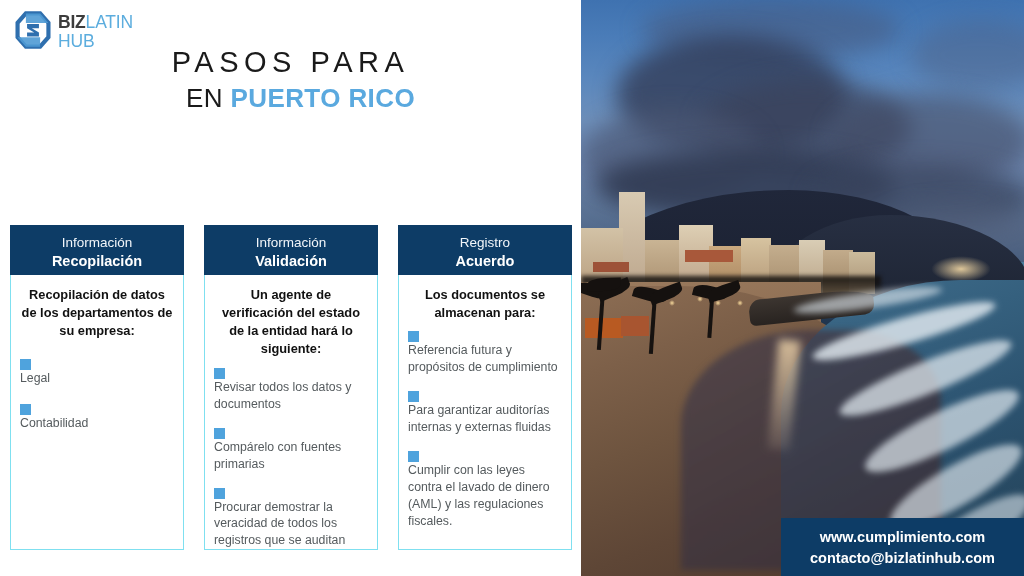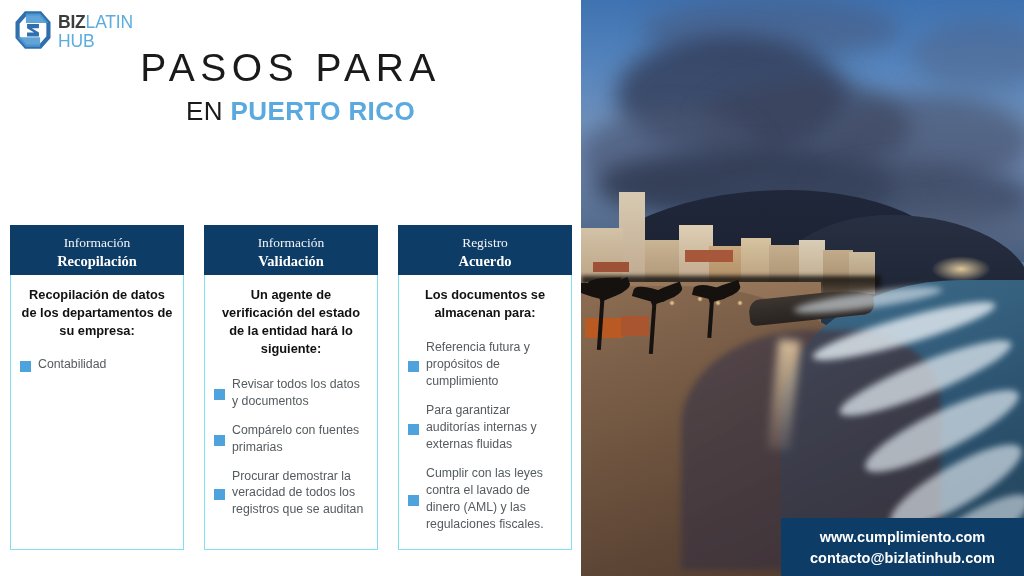--- a/index.html
+++ b/index.html
@@ -65,21 +65,21 @@
   }
 
   
   .title-block {
     position: absolute;
     left: 0; top: 44px;
     width: 581px;
     text-align: center;
   }
   .title-eyebrow {
-    font-size: 39px;
+    font-size: 29px;
     font-weight: 300;
     color: #1a1a1a;
     letter-spacing: 5.5px;
     line-height: 1.25;
   }
   .title-main {
     font-size: 30px;
     font-weight: bold;
     color: #111111;
     letter-spacing: 0.1px;
@@ -115,21 +115,20 @@
     display: flex;
     flex-direction: column;
   }
 
   .col-header {
     background: #0d3c66;
     color: #ffffff;
     text-align: center;
     padding: 10px 6px 3px 6px;
     height: 50px;
-    font-family: Liberation Serif, serif;
   }
   .col-header-top {
     font-size: 13.5px;
     font-weight: normal;
     line-height: 1.25;
     color: #f2f6fa;
   }
   .col-header-bottom {
     font-size: 14.5px;
     font-weight: bold;
@@ -144,30 +143,31 @@
     padding: 11px 9px 12px 9px;
     height: 275px;
   }
 
   .col-title {
     font-size: 12.8px;
     font-weight: bold;
     color: #111111;
     text-align: center;
     line-height: 1.42;
-    margin-bottom: 17px;
+    margin-bottom: 6px;
   }
 
   .bullet-list {
     list-style: none;
   }
   .bullet-item {
     display: flex;
-    align-items: center;
+    align-items: flex-start;
     margin-bottom: 9px;
+    flex-direction: column;
   }
   .bullet-marker {
     width: 11px; height: 11px;
     flex: 0 0 11px;
     background: #4fa3dd;
     margin-right: 7px;
     margin-top: 3px;
   }
   .bullet-text {
     font-size: 12.3px;
@@ -489,20 +489,24 @@
       <div class="column column-1">
         <div class="col-header">
           <div class="col-header-top">Información</div>
           <div class="col-header-bottom">Recopilación</div>
         </div>
         <div class="col-body">
           <div class="col-title">Recopilación de datos de los departamentos de su empresa:</div>
           <ul class="bullet-list">
             <li class="bullet-item">
               <span class="bullet-marker"></span>
+              <span class="bullet-text">Legal</span>
+            </li>
+            <li class="bullet-item">
+              <span class="bullet-marker"></span>
               <span class="bullet-text">Contabilidad</span>
             </li>
           </ul>
         </div>
       </div>
 
       <div class="column column-2">
         <div class="col-header">
           <div class="col-header-top">Información</div>
           <div class="col-header-bottom">Validación</div>

